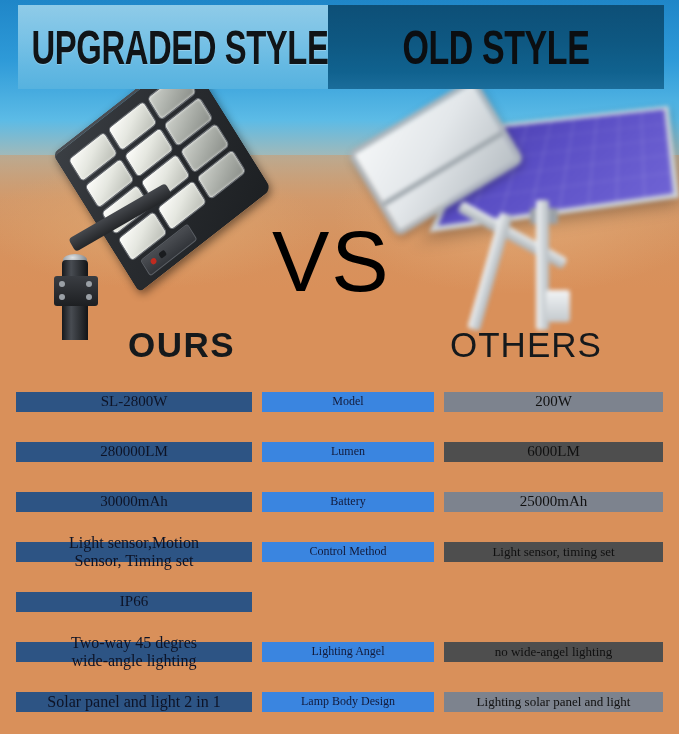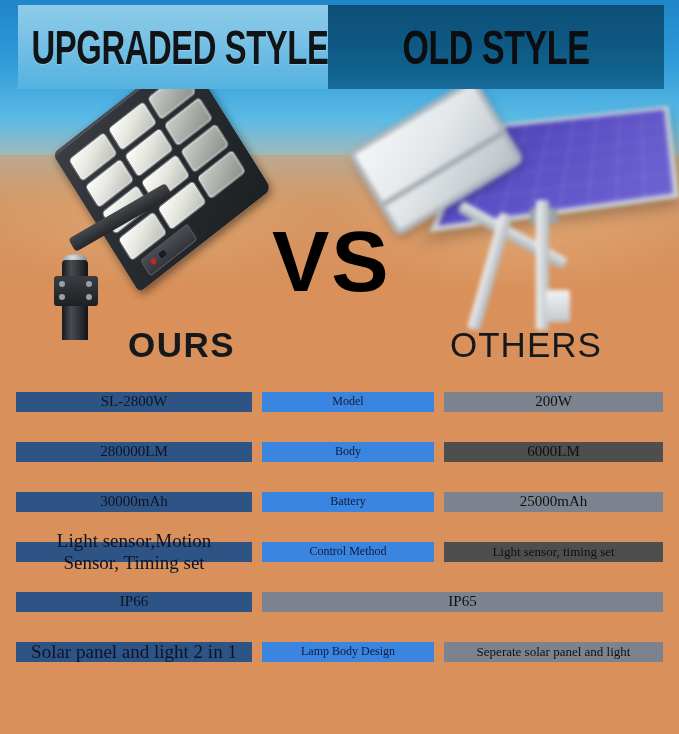--- a/index.html
+++ b/index.html
@@ -91,21 +91,21 @@
     color: #0b0e11;
   }
 
   
   .vs-text {
     position: absolute;
     left: 272px;
     top: 218px;
     font-family: "Liberation Sans", sans-serif;
     font-size: 86px;
-    font-weight: 700;
+    font-weight: 400;
     color: #000000;
     letter-spacing: 2px;
     line-height: 1;
   }
 
   
   .side-label {
     position: absolute;
     font-family: Liberation Sans, sans-serif;
     color: #15191c;
@@ -359,21 +359,21 @@
     padding: 2px 6px;
     color: #0b1330;
     font-family: "Liberation Serif", serif;
   }
   .cell-ours {
     flex: 0 0 236px;
     background: #2d5484;
     color: #0d1326;
     font-size: 15px;
   }
-  .cell-ours.small { font-size: 19px; font-family: Liberation Serif, serif; }
+  .cell-ours.small { font-size: 16px; font-family: Liberation Serif, serif; }
 
   .cell-spec {
     flex: 0 0 172px;
     background: #3a85e0;
     color: #121a3a;
     font-size: 12px;
   }
 
   .cell-others {
     flex: 1 1 auto;
@@ -457,43 +457,48 @@
   <div class="table">
 
     <div class="trow">
       <div class="cell cell-ours">SL-2800W</div>
       <div class="cell cell-spec">Model</div>
       <div class="cell cell-others light">200W</div>
     </div>
 
     <div class="trow">
       <div class="cell cell-ours">280000LM</div>
-      <div class="cell cell-spec">Body</div>
+      <div class="cell cell-spec">Lumen</div>
       <div class="cell cell-others dark">6000LM</div>
     </div>
 
     <div class="trow">
       <div class="cell cell-ours">30000mAh</div>
       <div class="cell cell-spec">Battery</div>
       <div class="cell cell-others light">25000mAh</div>
     </div>
 
     <div class="trow">
       <div class="cell cell-ours small two-line">Light sensor,Motion
 Sensor,  Timing set</div>
       <div class="cell cell-spec">Control Method</div>
       <div class="cell cell-others dark small">Light sensor,  timing set</div>
     </div>
 
     <div class="trow">
       <div class="cell cell-ours">IP66</div>
-      <div class="cell cell-others light">IP65</div>
-    </div>
-
+    </div>
+
+    <div class="trow">
+      <div class="cell cell-ours small two-line">Two-way 45 degres
+wide-angle lighting</div>
+      <div class="cell cell-spec">Lighting Angel</div>
+      <div class="cell cell-others dark small">no wide-angel lighting</div>
+    </div>
 
     <div class="trow">
       <div class="cell cell-ours small">Solar panel and light 2 in 1</div>
       <div class="cell cell-spec">Lamp Body Design</div>
-      <div class="cell cell-others light small">Seperate solar panel and light</div>
+      <div class="cell cell-others light small">Lighting solar panel and light</div>
     </div>
 
   </div>
 </div>
 
 </body></html>

